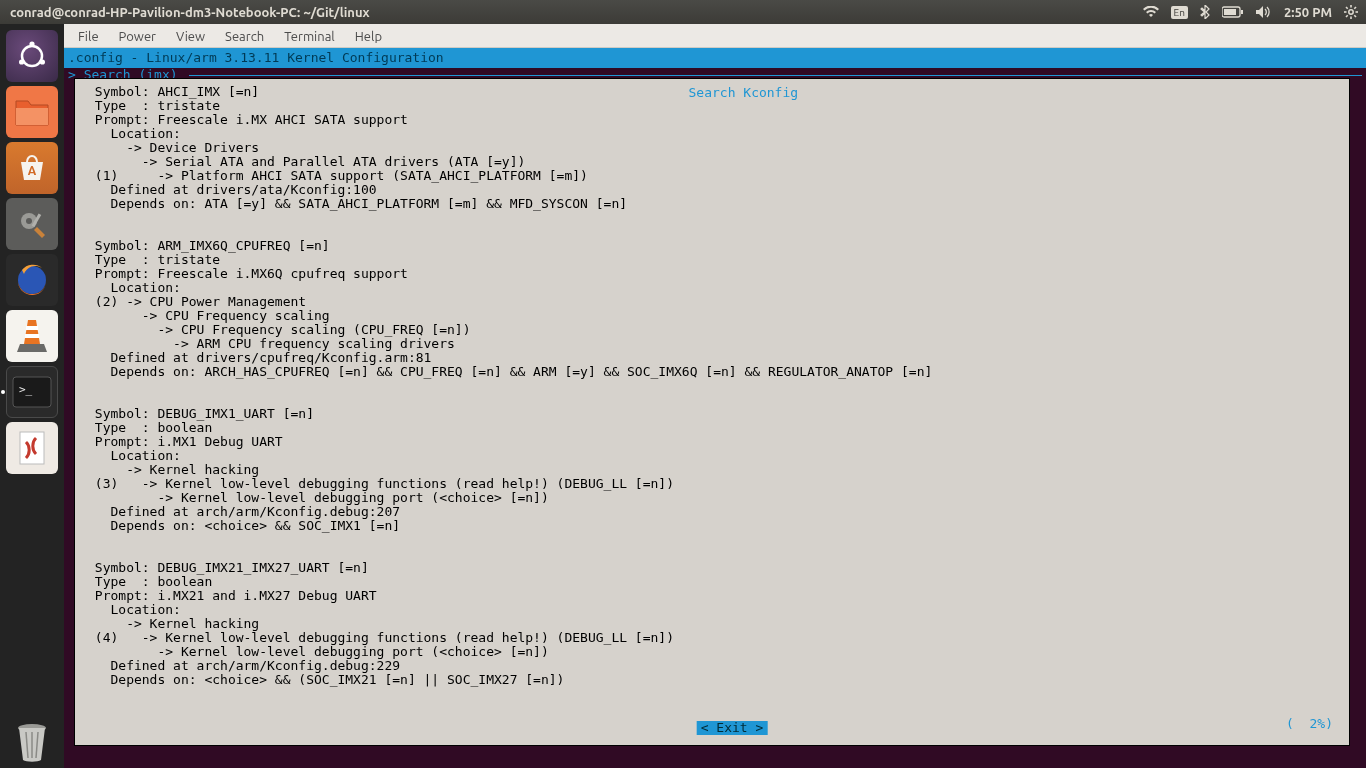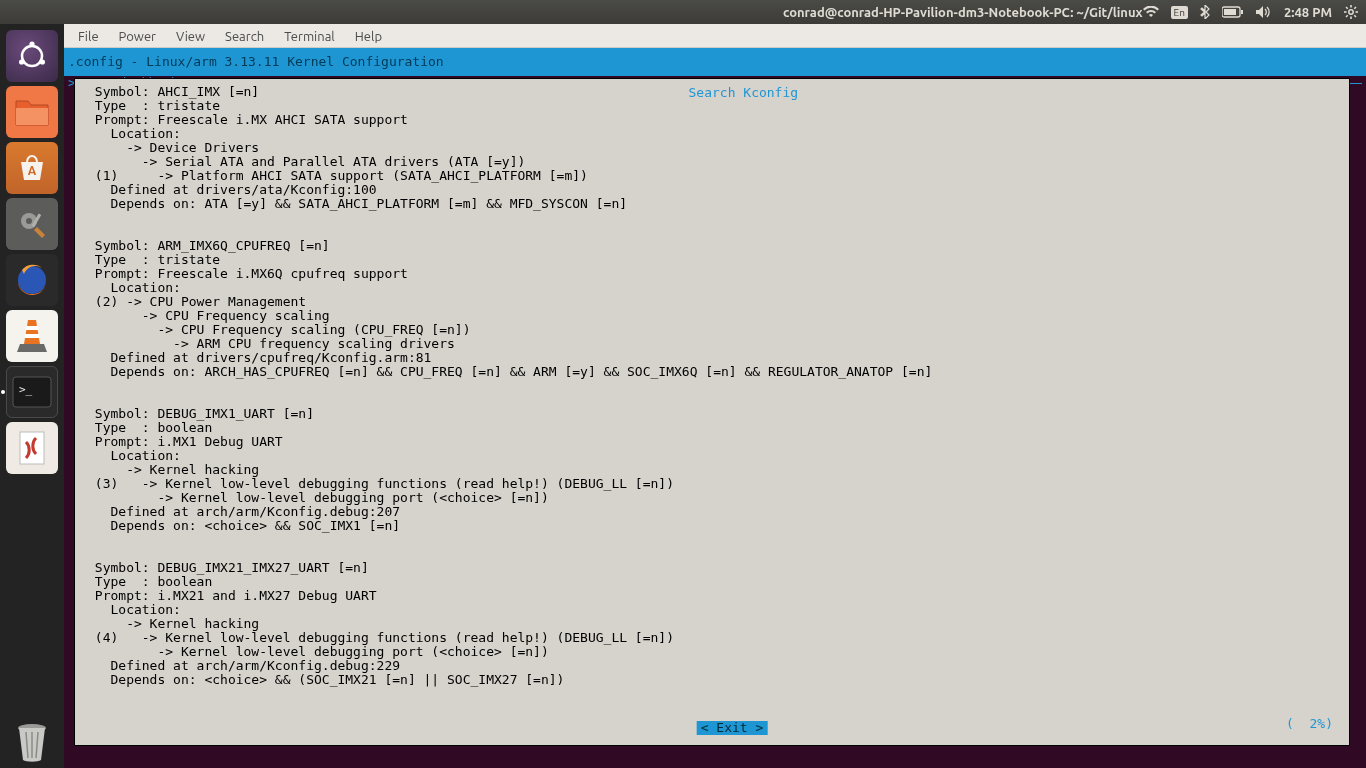--- a/index.html
+++ b/index.html
@@ -13,21 +13,21 @@
 
 
 .top-panel {
   position: absolute; top: 0; left: 0; right: 0; height: 24px;
   background: linear-gradient(#4a4a46, #3c3b37);
   color: #dfdbd2;
   display: flex; align-items: center;
   font-size: 13px;
   font-weight: bold;
 }
-.top-panel .title { padding-left: 10px; flex: 1; text-align: right; }
+.top-panel .title { padding-left: 10px; flex: 1; }
 .top-panel .indicators { display: flex; align-items: center; gap: 12px; padding-right: 8px; }
 .top-panel .ind { display: inline-flex; align-items: center; justify-content: center; }
 .top-panel svg { fill: #dfdbd2; }
 .en-badge { background:#dfdbd2; color:#3c3b37; border-radius:2px; font-size:10px; font-weight:normal; padding:1px 3px; }
 
 
 .launcher {
   position: absolute; top: 24px; left: 0; width: 64px; bottom: 0;
   background: rgba(30,30,30,0.6);
   display: flex; flex-direction: column; align-items: center;
@@ -69,21 +69,21 @@
 .menubar .item { padding: 2px 8px; }
 
 
 .terminal {
   flex: 1;
   background: #300a24;
   padding: 0;
   position: relative;
 }
 .mono { font-family: "DejaVu Sans Mono","Ubuntu Mono",monospace; font-size: 13px; line-height: 14px; white-space: pre; }
-.header-bar { background:#1f96d4; color:#002b36; padding: 0 4px; height:28px; display:flex; align-items:center; }
+.header-bar { background:#1f96d4; color:#002b36; padding: 0 4px; height:20px; display:flex; align-items:center; }
 .header-bar .config { color:#003a55; }
 .sub-bar { background:#300a24; color:#1f96d4; padding:2px 4px; height:14px; display:flex; align-items:center; }
 .sub-bar .rule { flex:1; border-top:1px solid #1f96d4; margin-left:4px; height:0; align-self:center; }
 
 .results-box {
   position: absolute;
   left: 10px; right: 16px; top: 30px; bottom: 22px;
   background: #d6d2cc;
   border: 1px solid #000;
 }
@@ -138,21 +138,21 @@
           <rect x="19" y="4" width="2" height="4" fill="#dfdbd2"></rect>
         </svg>
     </span>
     <span class="ind">
       <svg width="16" height="14" viewBox="0 0 16 14">
           <path d="M0 5 L3 5 L7 1 L7 13 L3 9 L0 9 Z"></path>
           <path d="M9 4 A4 4 0 0 1 9 10" fill="none" stroke="#dfdbd2" stroke-width="1.3"></path>
           <path d="M11 2 A7 7 0 0 1 11 12" fill="none" stroke="#dfdbd2" stroke-width="1.3"></path>
         </svg>
     </span>
-    <span class="ind" style="font-weight:bold;">2:48 PM</span>
+    <span class="ind" style="font-weight:bold;">2:50 PM</span>
     <span class="ind">
       <svg width="14" height="14" viewBox="0 0 14 14">
           <circle cx="7" cy="7" r="2.2" fill="none" stroke="#dfdbd2" stroke-width="1.5"></circle>
           <g stroke="#dfdbd2" stroke-width="1.6">
             <line x1="7" y1="0" x2="7" y2="2.5"></line>
             <line x1="7" y1="11.5" x2="7" y2="14"></line>
             <line x1="0" y1="7" x2="2.5" y2="7"></line>
             <line x1="11.5" y1="7" x2="14" y2="7"></line>
             <line x1="2" y1="2" x2="3.7" y2="3.7"></line>
             <line x1="10.3" y1="10.3" x2="12" y2="12"></line>

